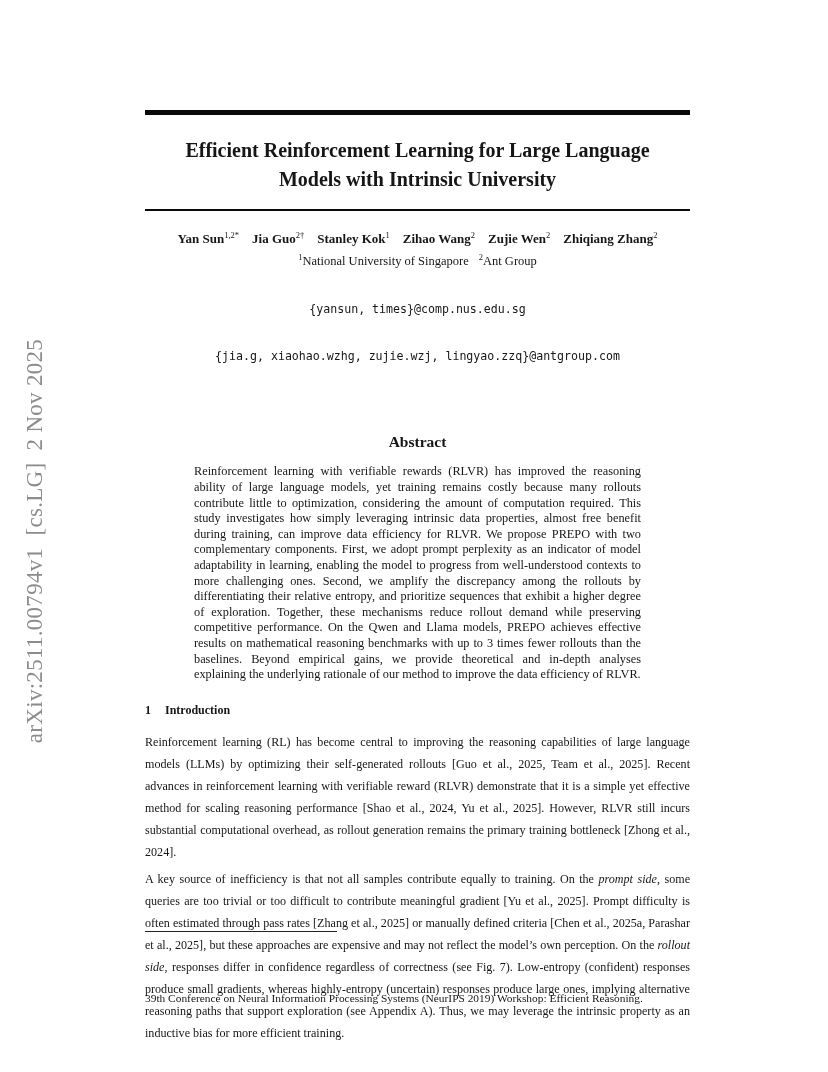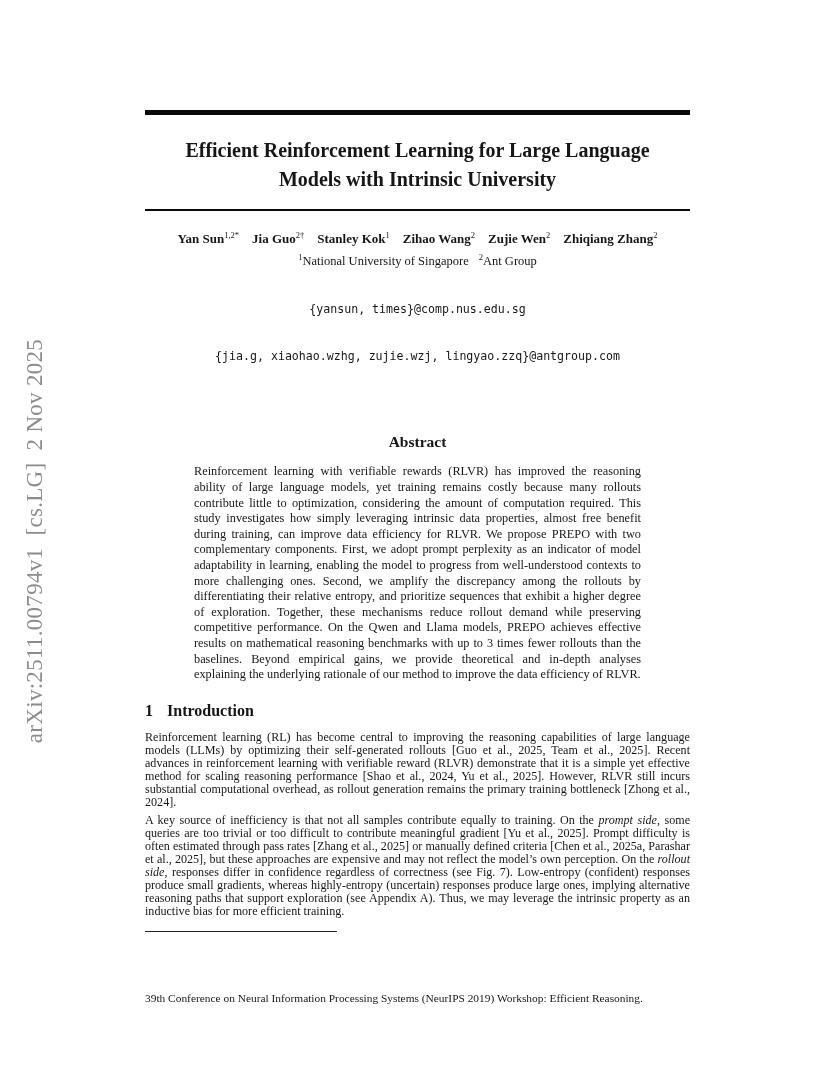--- a/index.html
+++ b/index.html
@@ -87,29 +87,29 @@
     margin:13px auto 0 auto;
     width:447px;
     font-size:12.3px;
     line-height:15.6px;
     text-align:justify;
   }
 
   .section-heading {
     margin-top:17px;
     font-weight:bold;
-    font-size:16px;
+    font-size:12px;
     line-height:21px;
   }
   .section-number { display:inline-block; margin-right:14px; }
 
   .para {
     margin:10px 0 0 0;
     font-size:12.1px;
-    line-height:13px;
+    line-height:22px;
     text-align:justify;
   }
   .para + .para { margin-top:5px; }
   .para .it { font-style:italic; }
 
   .footnote-block {
     position:absolute;
     left:145px; top:931px;
     width:545px;
     font-size:11px;

